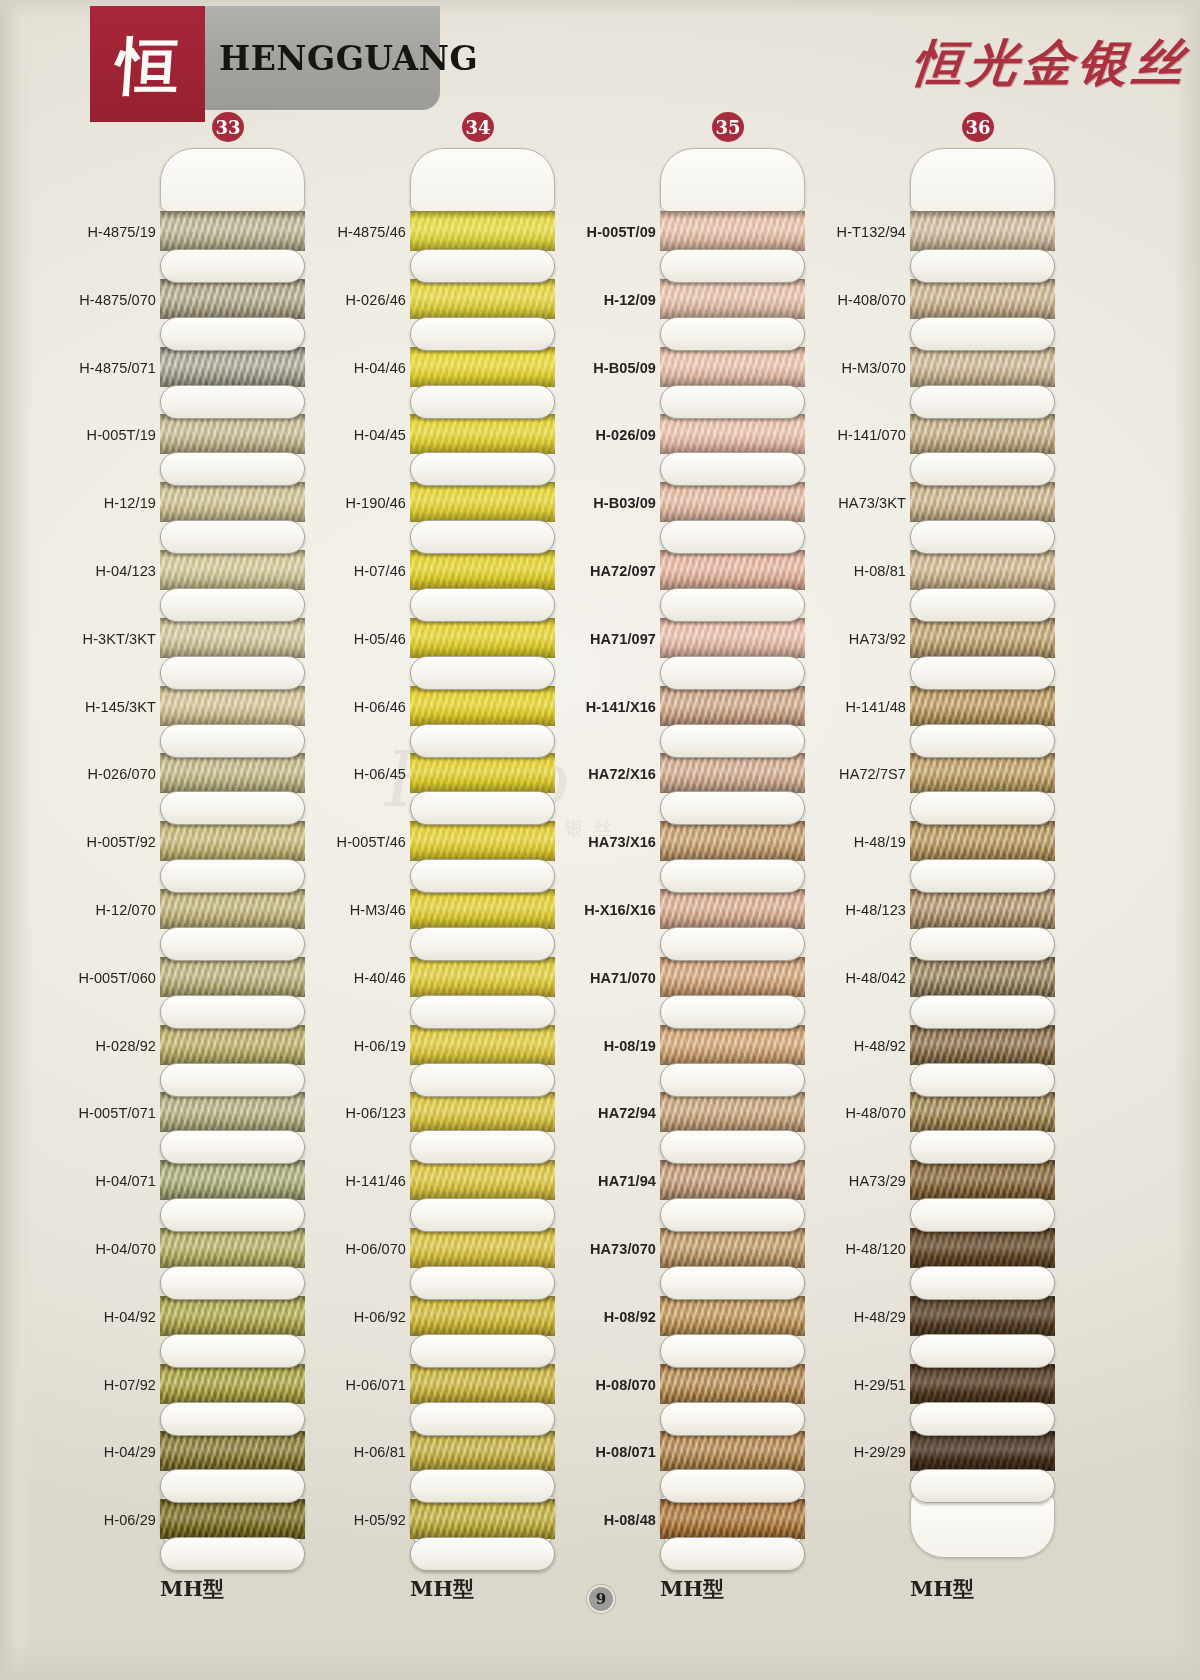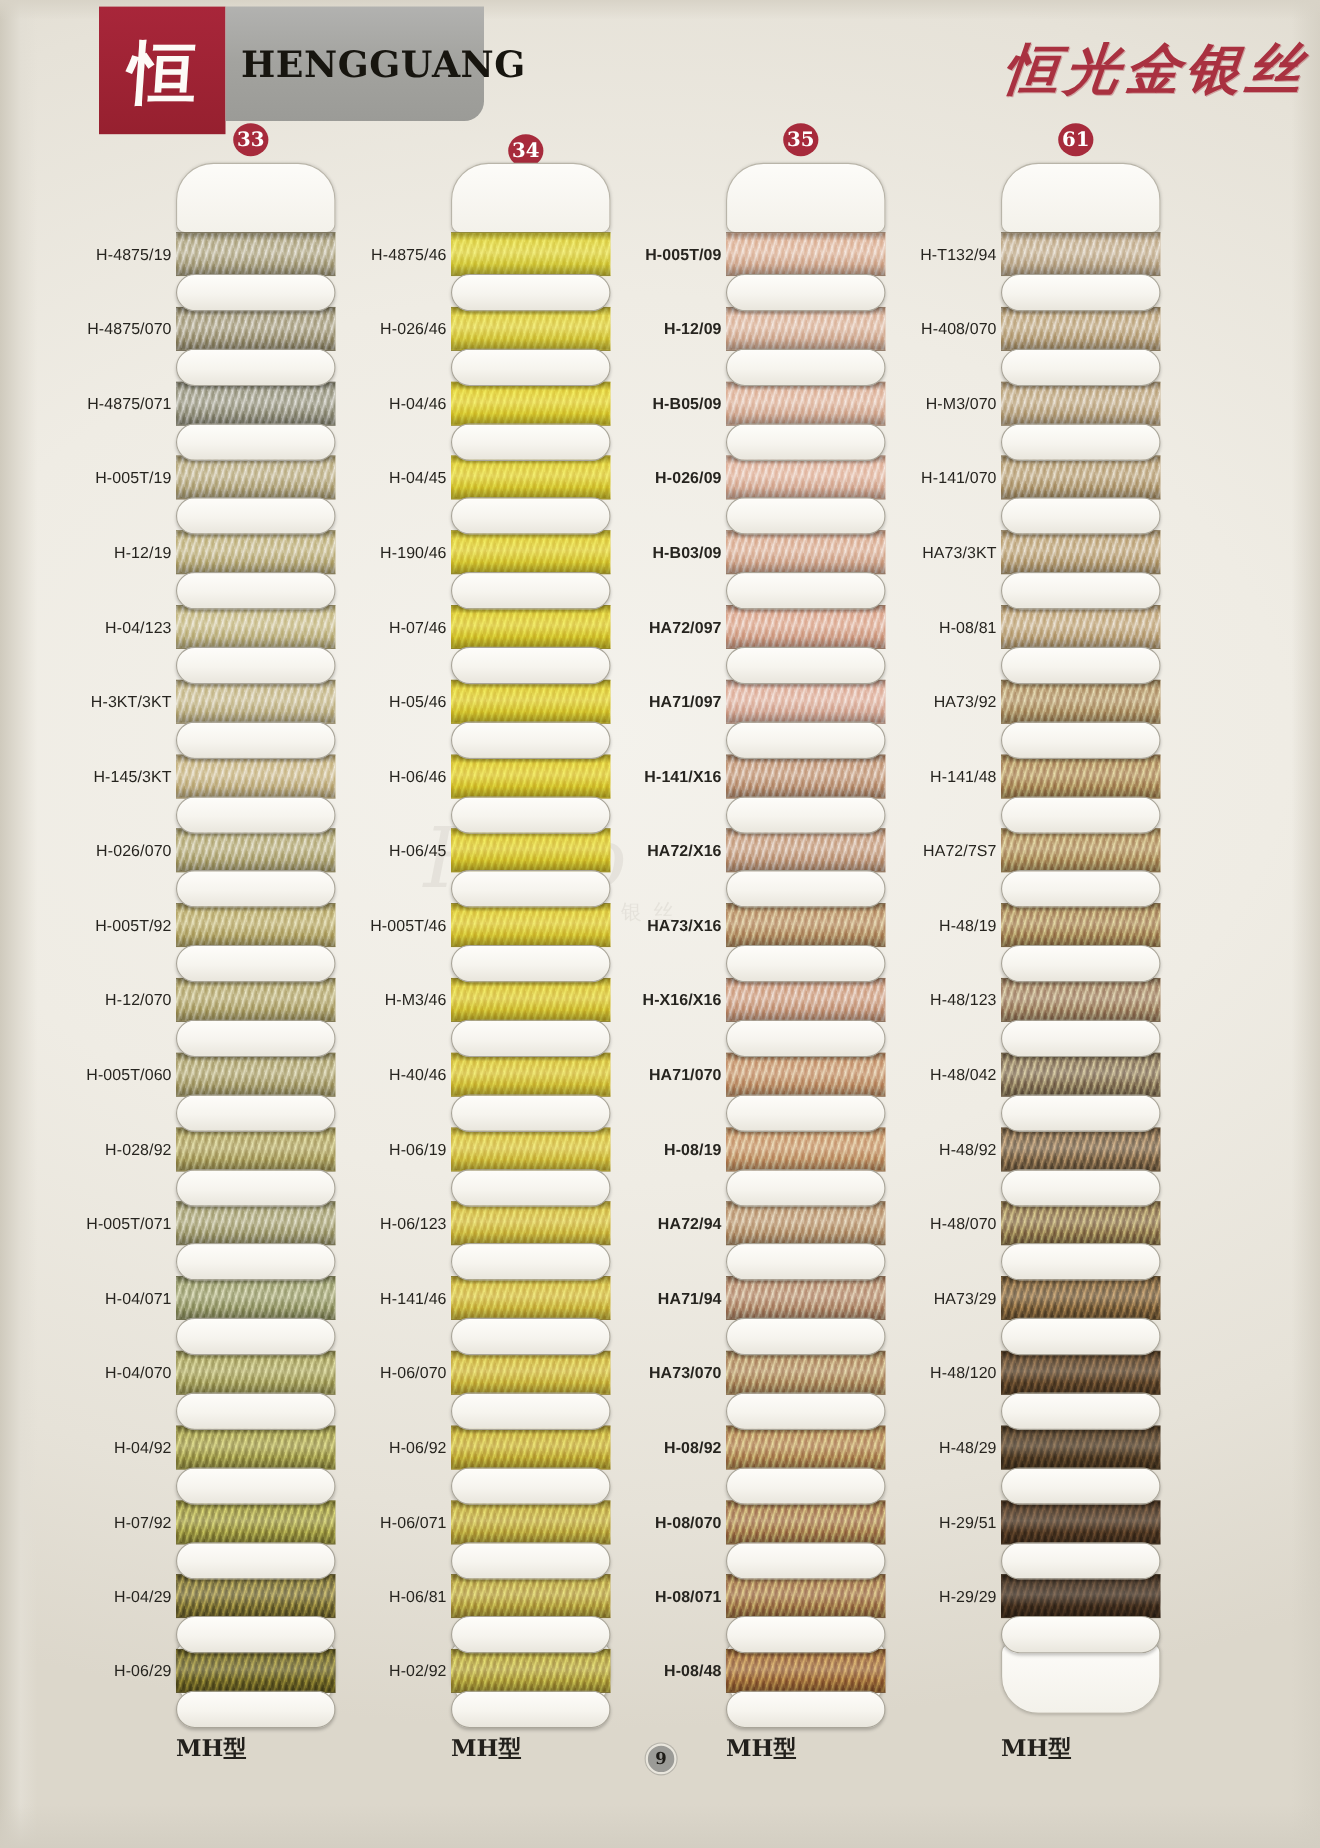--- a/index.html
+++ b/index.html
@@ -160,23 +160,23 @@
     <span class="logo-star">✦</span>
   </div>
   <div class="brand-plate">
     <span class="brand-text">HENGGUANG</span>
   </div>
   <div class="cn-title">恒光金银丝</div>
 </div>
 
 <div class="badges">
     <div class="badge" style="left: 212px;">33</div>
-    <div class="badge" style="left: 462px; margin-top: 10px;">34</div>
+    <div class="badge" style="left: 462px;">34</div>
     <div class="badge" style="left: 712px;">35</div>
-    <div class="badge" style="left: 962px;">61</div>
+    <div class="badge" style="left: 962px;">36</div>
   </div>
 
 <div class="watermark">
   <span>Hlco</span>
   <small>恒光金银丝</small>
 </div>
 
 <div class="columns">
     <div class="column col-0">
       <div class="card">
@@ -381,21 +381,21 @@
           <div class="row-label">H-06/071</div>
           <div class="thread" style="background: rgb(191, 169, 60);"></div>
           <div class="bridge"></div>
         </div>
         <div class="row">
           <div class="row-label">H-06/81</div>
           <div class="thread" style="background: rgb(184, 162, 62);"></div>
           <div class="bridge"></div>
         </div>
         <div class="row">
-          <div class="row-label">H-02/92</div>
+          <div class="row-label">H-05/92</div>
           <div class="thread" style="background: rgb(178, 160, 58);"></div>
           <div class="bridge"></div>
         </div>
       </div>
     </div>
     <div class="column col-2">
       <div class="card">
         <div class="card-cap top"></div>
         <div class="card-cap bottom"></div>
       </div>

